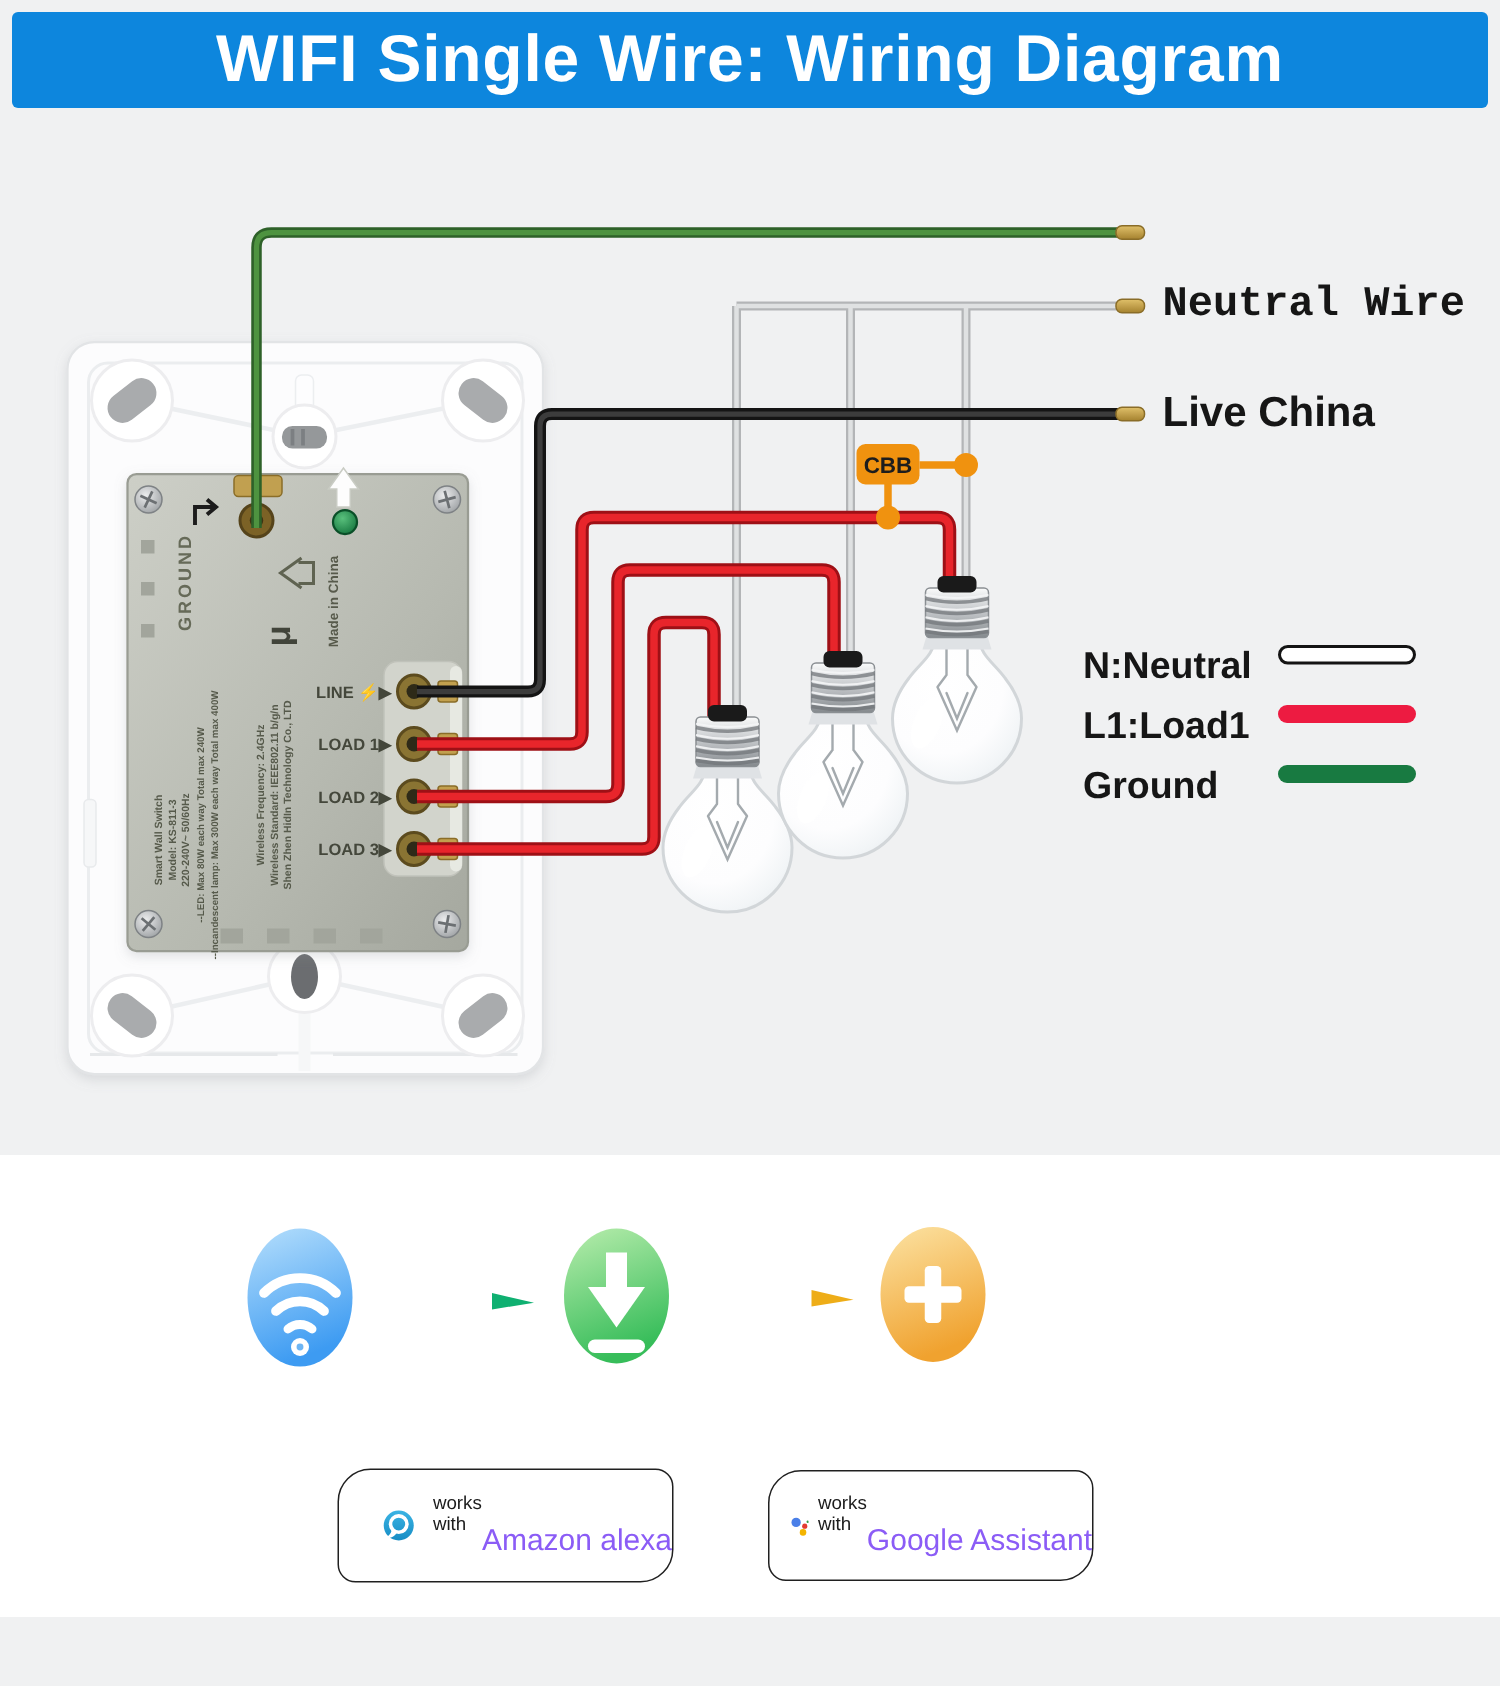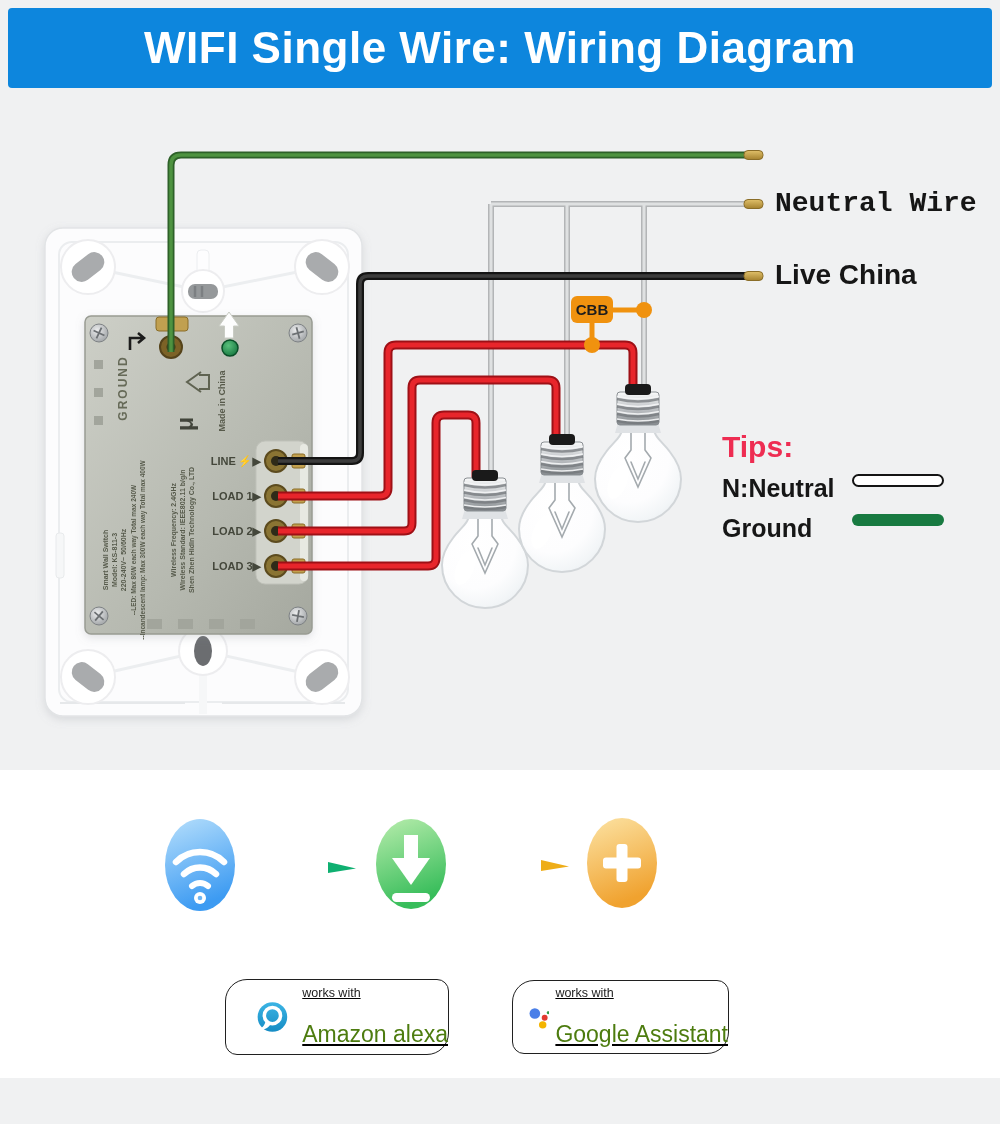--- a/index.html
+++ b/index.html
@@ -1,37 +1,37 @@
 <!DOCTYPE html>
 <html><head>
 <meta charset="utf-8">
 <style>
   html,body{margin:0;padding:0;background:#ffffff;}
   .page{position:relative;width:1000px;height:1130px;background:#ffffff;overflow:hidden;
         font-family:"Liberation Sans", sans-serif;}
   
   .stage{position:absolute;left:0;top:0;width:1000px;height:770px;background:#f0f1f2;}
-  .header{position:absolute;left:8px;top:8px;width:984px;height:80px;background:#0d86dd;
+  .header{position:absolute;left:8px;top:8px;width:984px;height:64px;background:#0d86dd;
           border-radius:4px;display:flex;align-items:center;justify-content:center;}
   .header span{color:#ffffff;font-size:44px;font-weight:600;letter-spacing:.5px;}
   .stage svg{position:absolute;left:0;top:0;}
   .wire-label{position:absolute;font-size:28px;font-weight:600;color:#161616;white-space:nowrap;}
   .tips{position:absolute;left:722px;top:430px;width:250px;}
   .tips-title{font-size:30px;font-weight:bold;margin-bottom:10px;}
   .tip-row{display:flex;align-items:flex-start;height:40px;}
   .tip-label{font-size:25px;font-weight:600;color:#161616;width:130px;}
   .pill{width:92px;height:12px;border-radius:7px;display:inline-block;}
   .pill.outline{border:2.5px solid #141414;height:9px;width:88px;}
   
   .mid{position:absolute;left:0;top:770px;width:1000px;height:308px;background:#ffffff;}
   .badge{position:absolute;background:#ffffff;border:1.6px solid #202020;
          border-radius:22px 12px 22px 12px;display:flex;align-items:center;}
-  .badge .btxt{display:flex;flex-direction:column;justify-content:flex-end;text-decoration:underline;}
+  .badge .btxt{display:flex;flex-direction:row;justify-content:flex-end;}
   .works-with{font-size:12.5px;color:#1c1c1c;}
-  .badge-name{font-size:23px;font-weight:500;color:#4d7c0f;margin-top:21px;white-space:nowrap;}
+  .badge-name{font-size:20px;font-weight:500;color:#8b5cf6;margin-top:21px;white-space:nowrap;}
   .footer{position:absolute;left:0;top:1078px;width:1000px;height:46px;background:#f0f1f2;}
 </style>
 </head>
 <body>
 
 <div class="page">
 
   <div class="stage">
 
     <div class="header">
@@ -244,24 +244,27 @@
 
       <use href="#bulb" transform="translate(485,473)"></use>
       <use href="#bulb" transform="translate(562,437)"></use>
       <use href="#bulb" transform="translate(638,387)"></use>
     </svg>
 
     <div class="wire-label" style="left:775px;top:188px;font-family:Liberation Mono, monospace;">Neutral Wire</div>
     <div class="wire-label" style="left:775px;top:259px;">Live China</div>
 
     <div class="tips">
-      <div class="tips-title" style="color: rgb(238, 45, 82);">Tips:</div>
       <div class="tip-row">
         <span class="tip-label">N:Neutral</span>
         <span class="pill outline" style="background: rgb(255, 255, 255);"></span>
+      </div>
+      <div class="tip-row">
+        <span class="tip-label">L1:Load1</span>
+        <span class="pill" style="background: rgb(237, 27, 65);"></span>
       </div>
       <div class="tip-row">
         <span class="tip-label">Ground</span>
         <span class="pill" style="background: rgb(24, 122, 65);"></span>
       </div>
     </div>
   </div>
 
   <div class="mid">
     <svg width="700" height="170" viewBox="130 790 700 170" style="position:absolute;left:130px;top:20px;">

